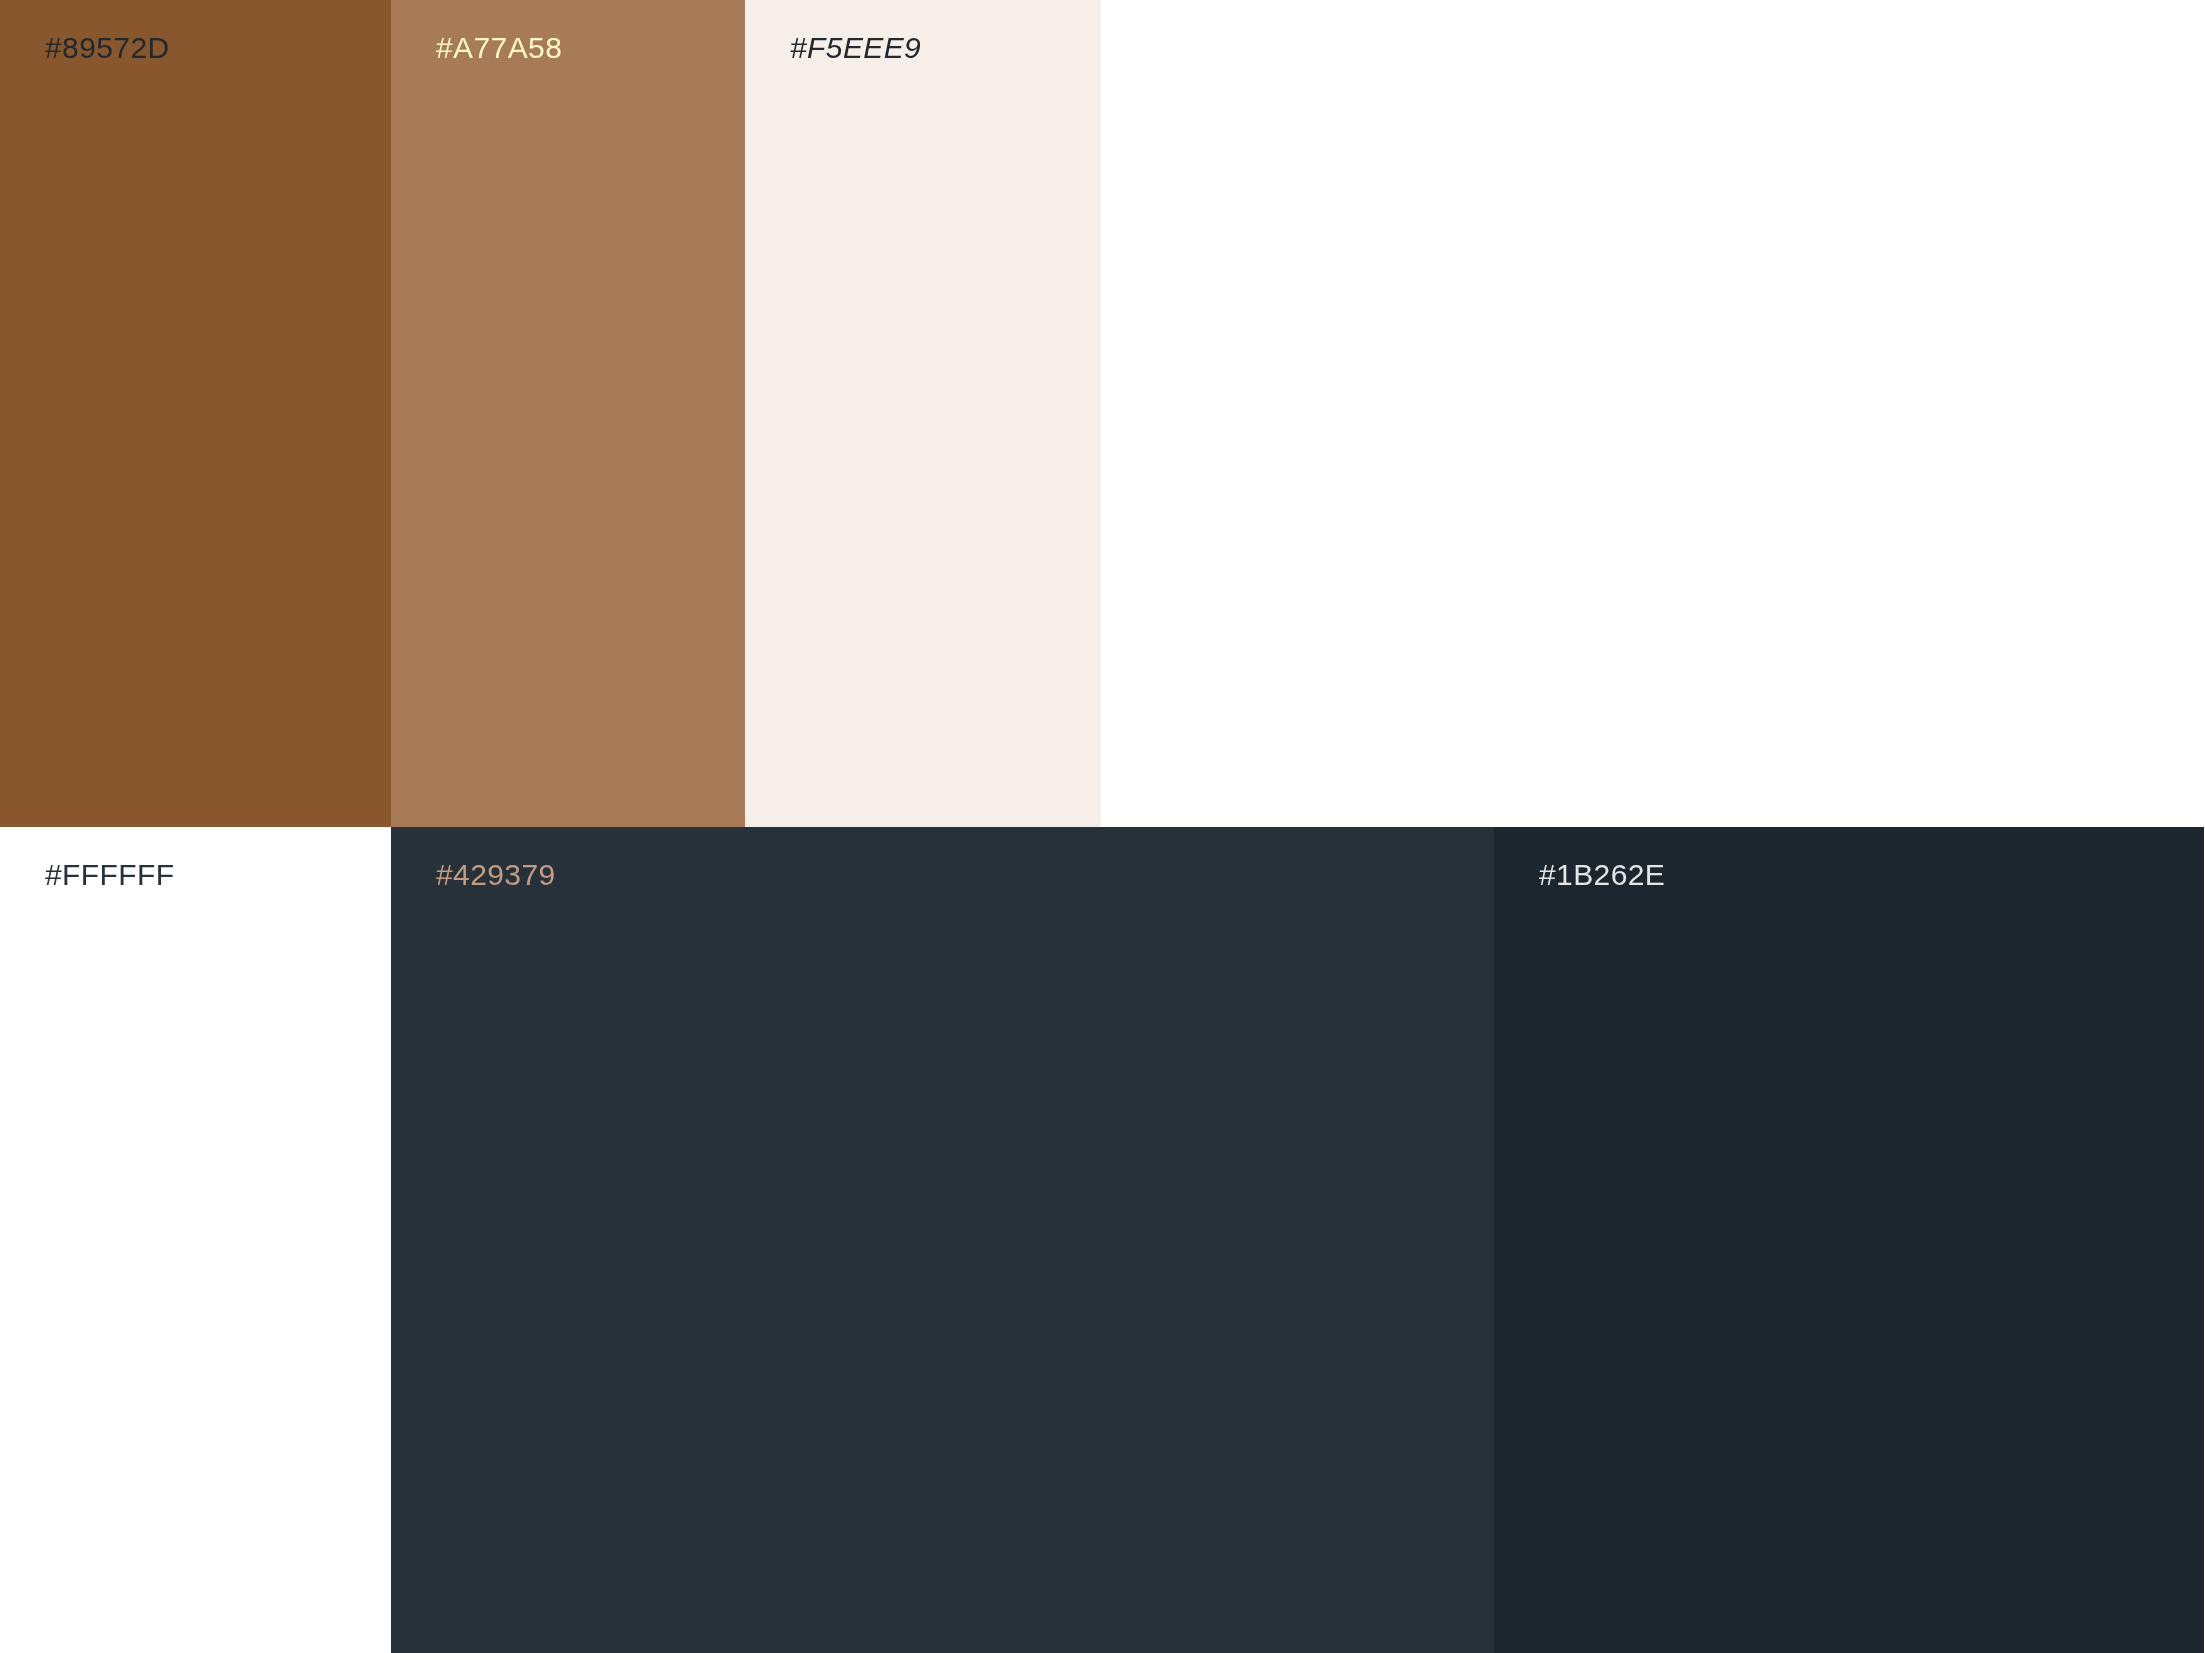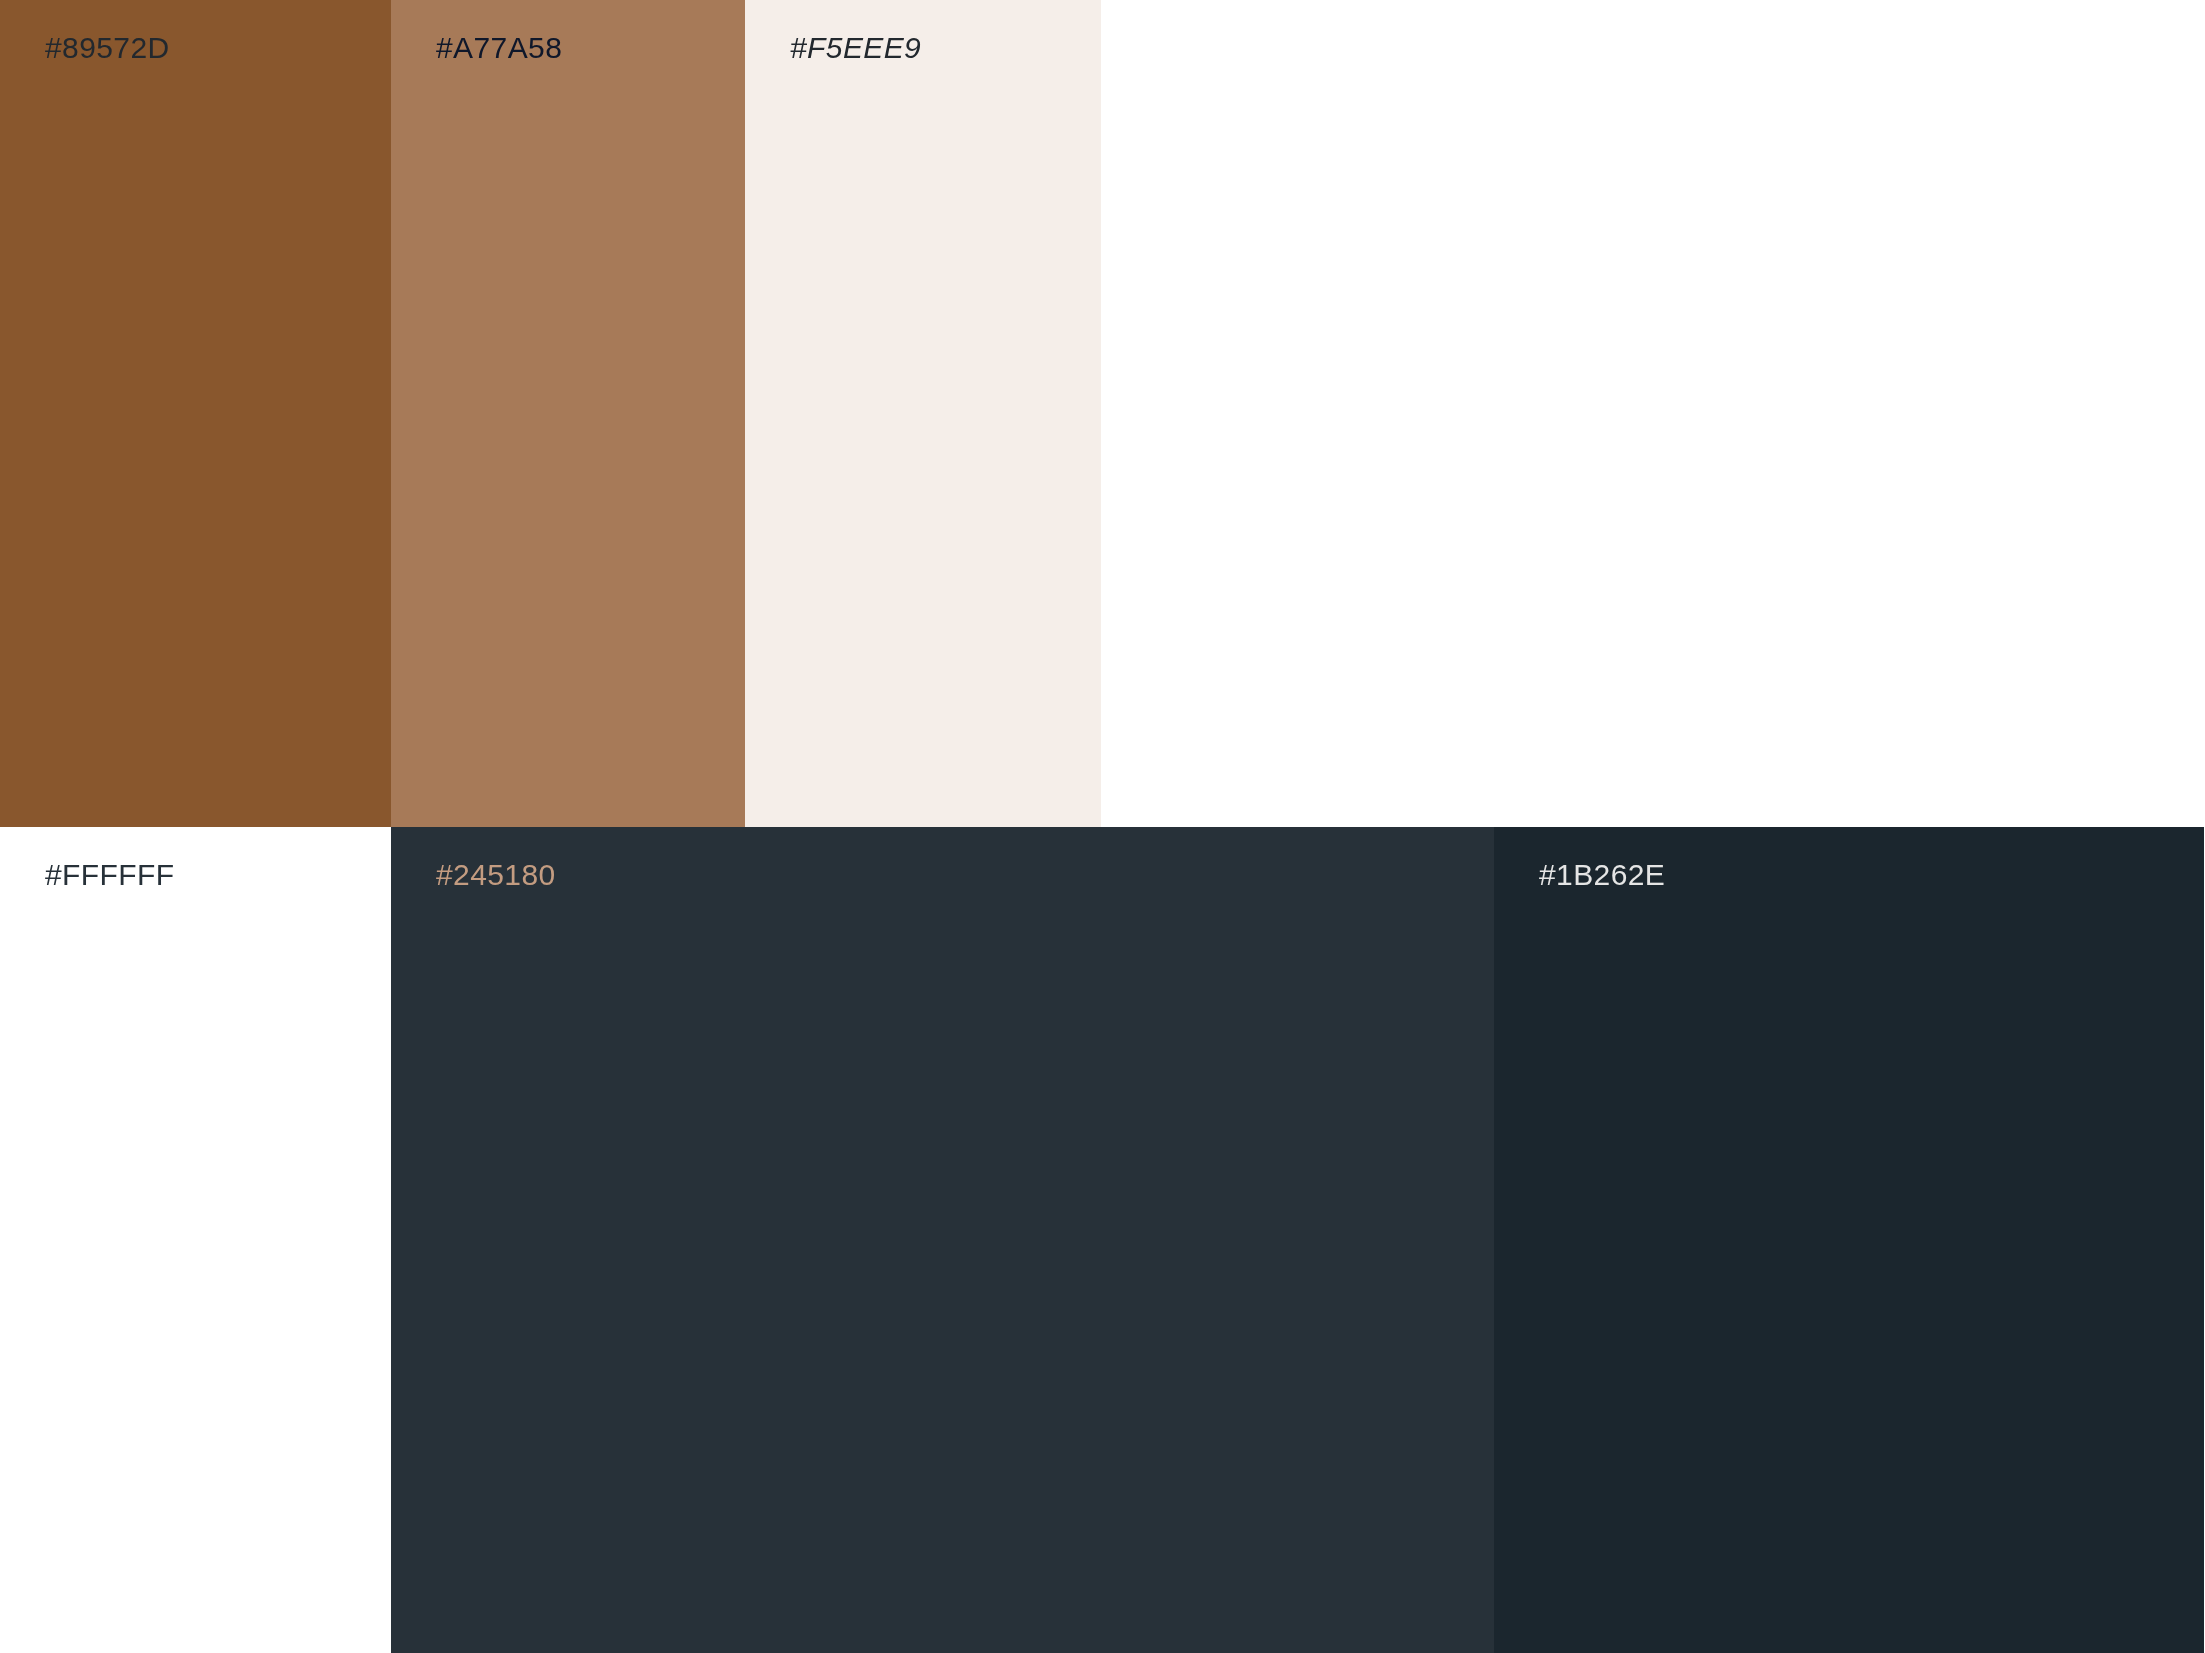--- a/index.html
+++ b/index.html
@@ -52,31 +52,31 @@
 </style>
 </head>
 <body>
 
 <div id="palette">
   <div class="swatch-row" id="row-top">
       <div class="swatch" style="background: rgb(137, 87, 45); width: 391px; flex: 0 0 391px;">
         <span class="swatch-label" style="color: rgb(34, 40, 46);">#89572D</span>
       </div>
       <div class="swatch" style="background: rgb(167, 122, 88); width: 354px; flex: 0 0 354px;">
-        <span class="swatch-label" style="color: #0f172a;">#A77A58</span>
+        <span class="swatch-label" style="color: #fef9c3;">#A77A58</span>
       </div>
       <div class="swatch" style="background: rgb(245, 238, 233); width: 356px; flex: 0 0 356px;">
         <span class="swatch-label" style="color: rgb(34, 40, 46); font-style: italic;">#F5EEE9</span>
       </div>
     </div>
   <div class="swatch-row" id="row-bottom">
       <div class="swatch" style="background: rgb(255, 255, 255); width: 391px; flex: 0 0 391px;">
         <span class="swatch-label" style="color: rgb(39, 49, 57);">#FFFFFF</span>
       </div>
       <div class="swatch" style="background: rgb(39, 49, 57); width: 1103px; flex: 0 0 1103px;">
-        <span class="swatch-label" style="color: rgb(195, 156, 129);">#245180</span>
+        <span class="swatch-label" style="color: rgb(195, 156, 129);">#429379</span>
       </div>
       <div class="swatch" style="background: rgb(27, 38, 46); width: 710px; flex: 0 0 710px;">
         <span class="swatch-label" style="color: #e5e5e5;">#1B262E</span>
       </div>
     </div>
 </div>
 
 
 </body></html>

